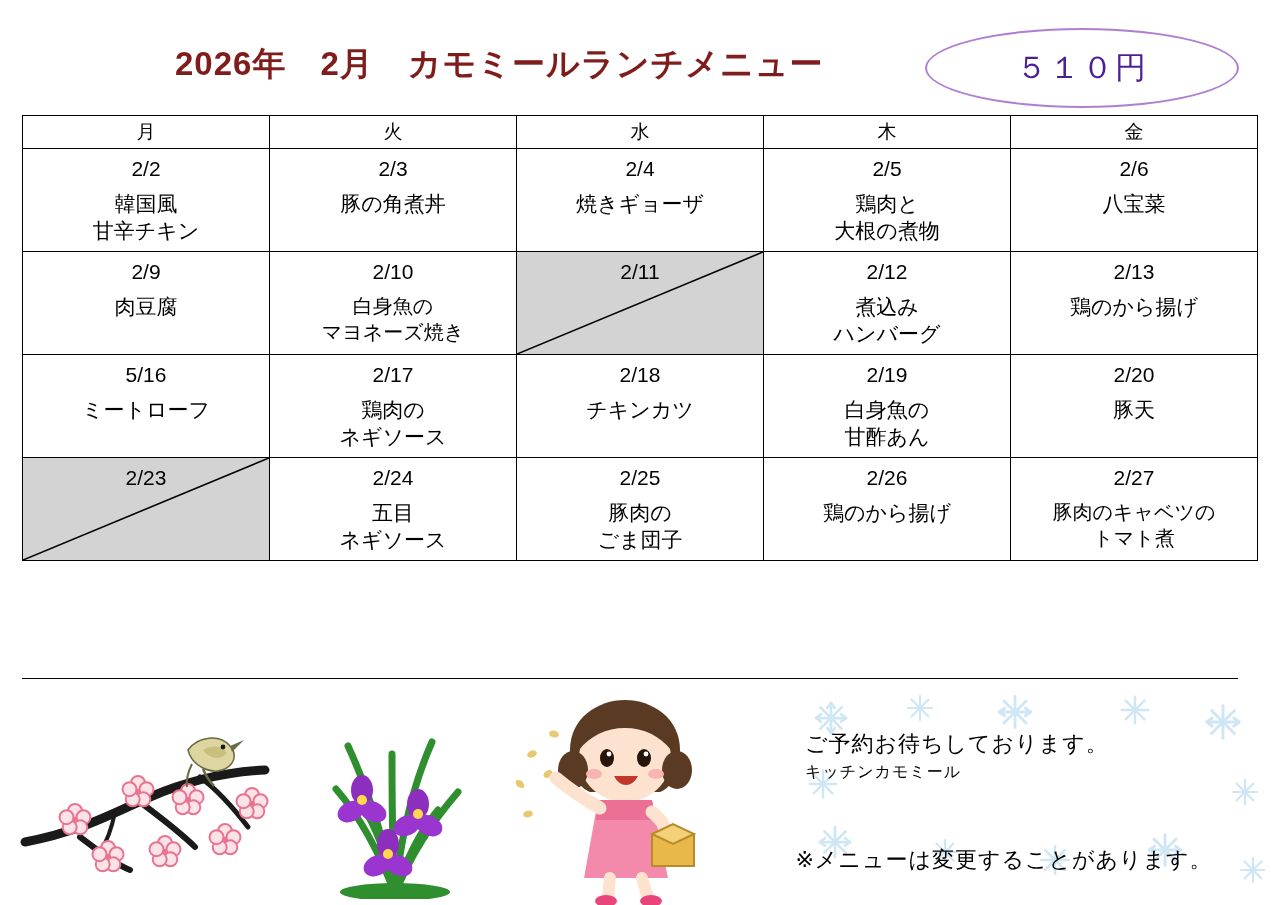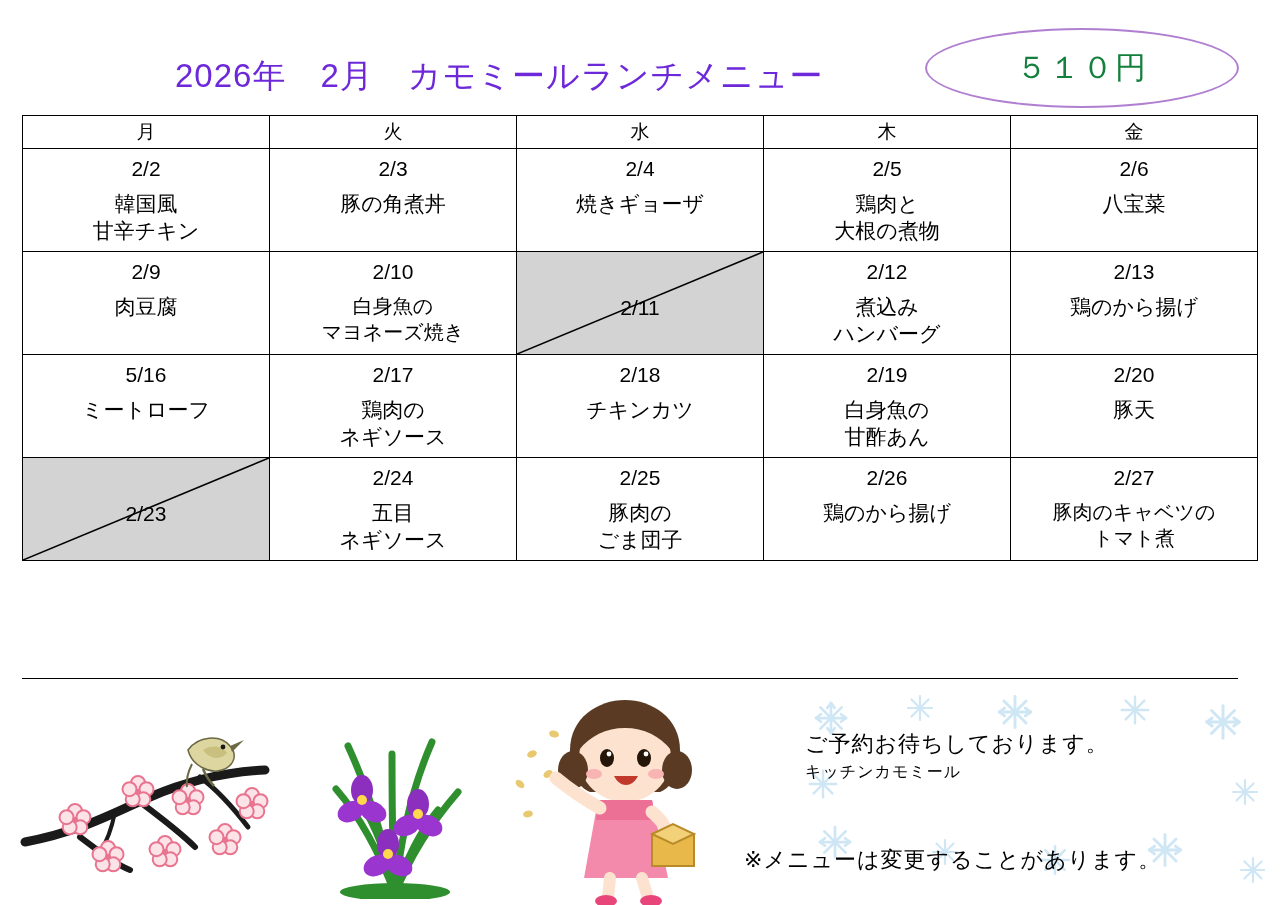--- a/index.html
+++ b/index.html
@@ -17,43 +17,43 @@
   }
 
   
   .header {
     position: relative;
     height: 110px;
   }
   .title {
     position: absolute;
     left: 175px;
-    top: 54px;
+    top: 42px;
     font-size: 33px;
-    font-weight: normal;
-    color: #6d28d9;
+    font-weight: bold;
+    color: #7f1d1d;
     letter-spacing: 1px;
     white-space: nowrap;
   }
   .price-oval {
     position: absolute;
     left: 925px;
     top: 28px;
     width: 310px;
     height: 76px;
     border: 2px solid #b07fd0;
     border-radius: 50%;
     display: flex;
     align-items: center;
     justify-content: center;
   }
   .price-oval span {
     font-size: 31px;
     letter-spacing: 2px;
-    color: #15803d;
+    color: #4c1d95;
   }
 
   
   .cal-wrap {
     position: absolute;
     left: 22px;
     top: 115px;
     width: 1236px;
   }
   table.cal {
@@ -102,21 +102,20 @@
     position: absolute;
     left: 0;
     top: 0;
     width: 100%;
     height: 100%;
     pointer-events: none;
   }
   td.closed .day-num {
     position: relative;
     z-index: 2;
-    margin-top: 36px;
   }
 
   
   .divider {
     position: absolute;
     left: 22px;
     top: 678px;
     width: 1216px;
     height: 1px;
     background: #000000;
@@ -157,21 +156,21 @@
     z-index: 3;
   }
   .info-lines .l1 { font-size: 22px; line-height: 1.45; letter-spacing: 1px; }
   .info-lines .l2 { font-size: 16px; line-height: 1.45; letter-spacing: 1px; }
   .info-lines .l3 { font-size: 27px; line-height: 1.45; letter-spacing: 1px; }
   .note {
     position: absolute;
     left: 744px;
     top: 845px;
     width: 520px;
-    text-align: left;
+    text-align: center;
     font-size: 22px;
     letter-spacing: 1px;
     z-index: 3;
   }
 </style>
 </head>
 <body>
 
 <div class="header">
   <div class="title">2026年　2月　カモミールランチメニュー</div>

